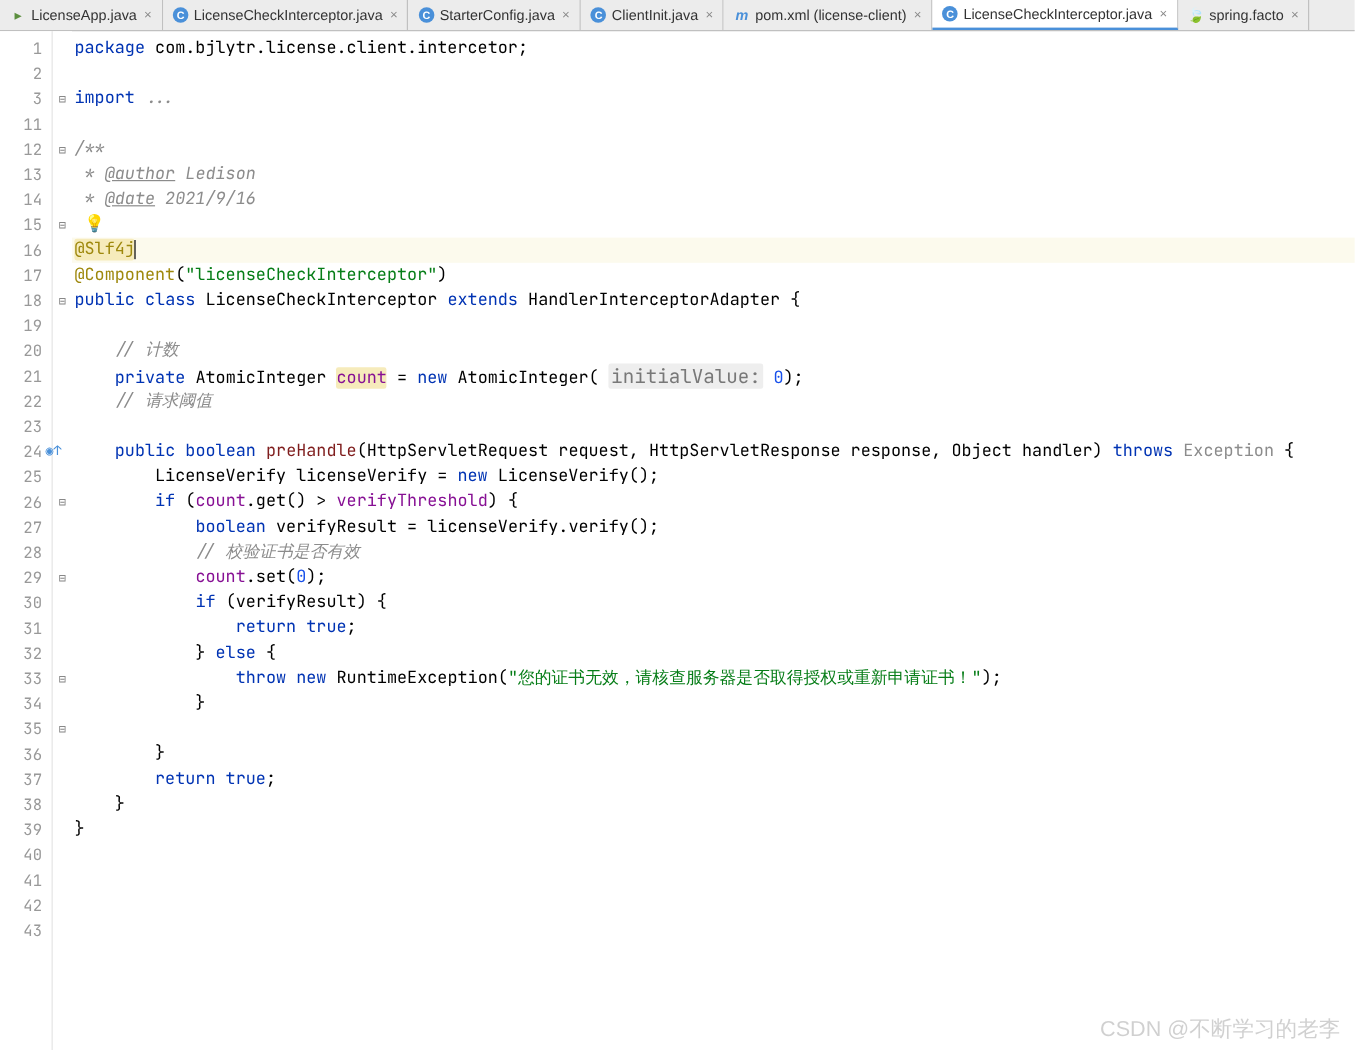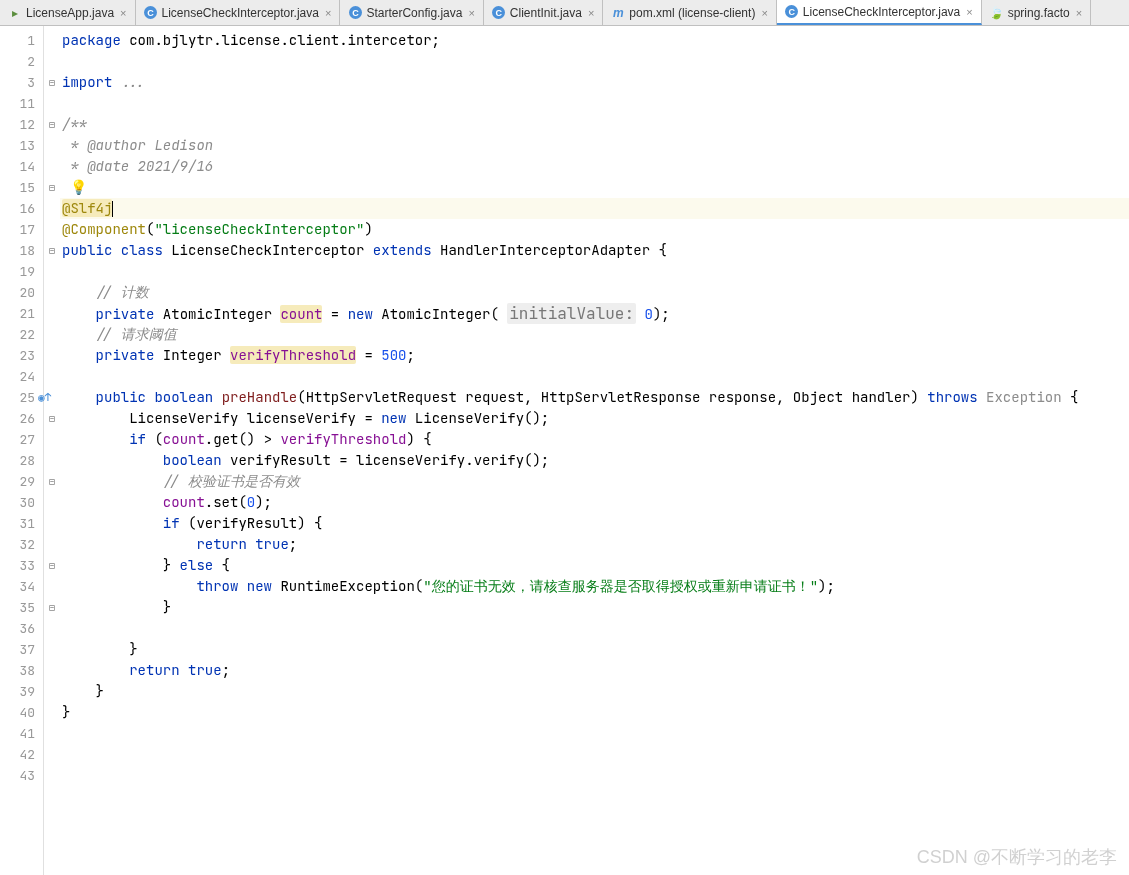--- a/index.html
+++ b/index.html
@@ -18,21 +18,21 @@
     .fold-col { width: 16px; background: #fff; padding-top: 4px; }
     .fold-col .fm { height: 21px; line-height: 21px; text-align: center; color: #888; font-size: 10px; cursor: pointer; }
     .code { flex: 1; padding-top: 4px; position: relative; }
     .code .line { height: 21px; line-height: 21px; white-space: pre; padding-left: 2px; }
     .hl-line { background: #fcfaed; }
     .hl-warn { background: #f6ebbb; border-radius: 2px; }
     .kw { color: #0033b3; }
     .str { color: #067d17; }
     .cmt { color: #8c8c8c; font-style: italic; }
     .doc { color: #8c8c8c; font-style: italic; }
-    .doctag { color: #8c8c8c; font-style: italic; }
+    .doctag { color: #8c8c8c; font-style: italic; text-decoration: underline; }
     .anno { color: #9e880d; }
     .num { color: #1750eb; }
     .type { color: #000; }
     .method { color: #7f1d1d; }
     .field { color: #871094; text-align: center; }
     .param-hint { color: #787878; font-size: 16px; background: #eee; padding: 0 2px; border-radius: 2px; }
     .caret { display: inline-block; width: 1px; height: 16px; background: #000; vertical-align: middle; animation: blink 1s infinite; }
     @keyframes blink { 50% { opacity: 0; } }
     .bulb { color: #e8a33d; }
     .watermark { position: absolute; bottom: 6px; right: 12px; color: rgba(120,120,120,0.35); font-size: 18px; font-family: sans-serif; pointer-events: none; }
@@ -179,21 +179,20 @@
     <div class="line"><span class="doc"> * </span><span class="doctag">@author</span><span class="doc"> Ledison</span></div>
     <div class="line"><span class="doc"> * </span><span class="doctag">@date</span><span class="doc"> 2021/9/16</span></div>
     <div class="line"> <span class="bulb">💡</span></div>
     <div class="line hl-line"><span class="anno hl-warn">@Slf4j</span><span class="caret"></span></div>
     <div class="line"><span class="anno">@Component</span>(<span class="str">"licenseCheckInterceptor"</span>)</div>
     <div class="line"><span class="kw">public</span> <span class="kw">class</span> <span class="type">LicenseCheckInterceptor</span> <span class="kw">extends</span> <span class="type">HandlerInterceptorAdapter</span> {</div>
     <div class="line"></div>
     <div class="line">    <span class="cmt">// 计数</span></div>
     <div class="line">    <span class="kw">private</span> <span class="type">AtomicInteger</span> <span class="field hl-warn">count</span> = <span class="kw">new</span> <span class="type">AtomicInteger</span>( <span class="param-hint">initialValue:</span> <span class="num">0</span>);</div>
     <div class="line">    <span class="cmt">// 请求阈值</span></div>
-    <div class="line">    <span class="kw">private</span> <span class="type">Integer</span> <span class="field hl-warn">verifyThreshold</span> = <span class="num">500</span>;</div>
     <div class="line"></div>
     <div class="line" style="position:relative;"><span class="override-marker">◉↑</span>    <span class="kw">public</span> <span class="kw">boolean</span> <span class="method">preHandle</span><span>(HttpServletRequest request, HttpServletResponse response, Object handler) </span><span class="kw">throws</span> <span class="type" style="color:#8c8c8c">Exception</span> {</div>
     <div class="line">        <span class="type">LicenseVerify</span> <span>licenseVerify</span> = <span class="kw">new</span> <span class="type">LicenseVerify();</span></div>
     <div class="line">        <span class="kw">if</span> (<span class="field">count</span><span>.get() &gt; </span><span class="field">verifyThreshold</span>) {</div>
     <div class="line">            <span class="kw">boolean</span> <span>verifyResult</span> = <span>licenseVerify</span><span>.verify();</span></div>
     <div class="line">            <span class="cmt">// 校验证书是否有效</span></div>
     <div class="line">            <span class="field">count</span><span>.set(</span><span class="num">0</span>);</div>
     <div class="line">            <span class="kw">if</span> (<span>verifyResult</span>) {</div>
     <div class="line">                <span class="kw">return</span> <span class="kw">true</span>;</div>
     <div class="line">            } <span class="kw">else</span> {</div>

